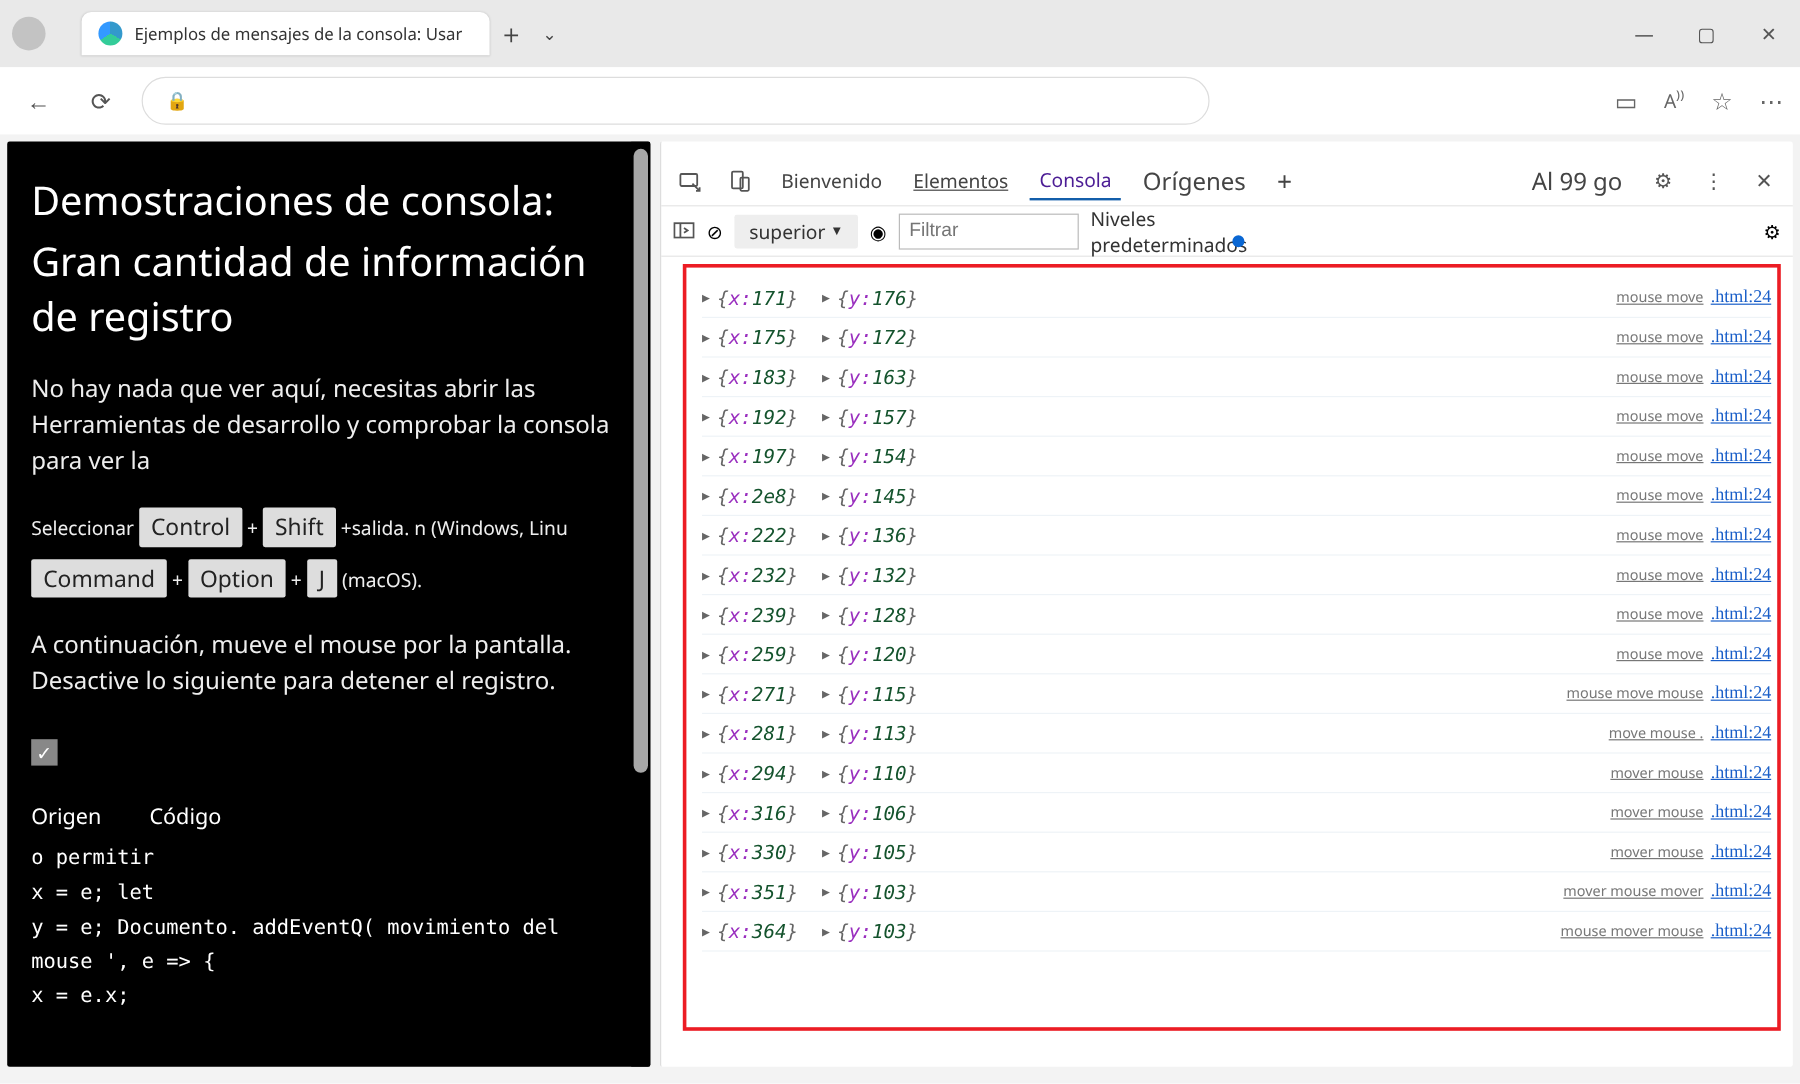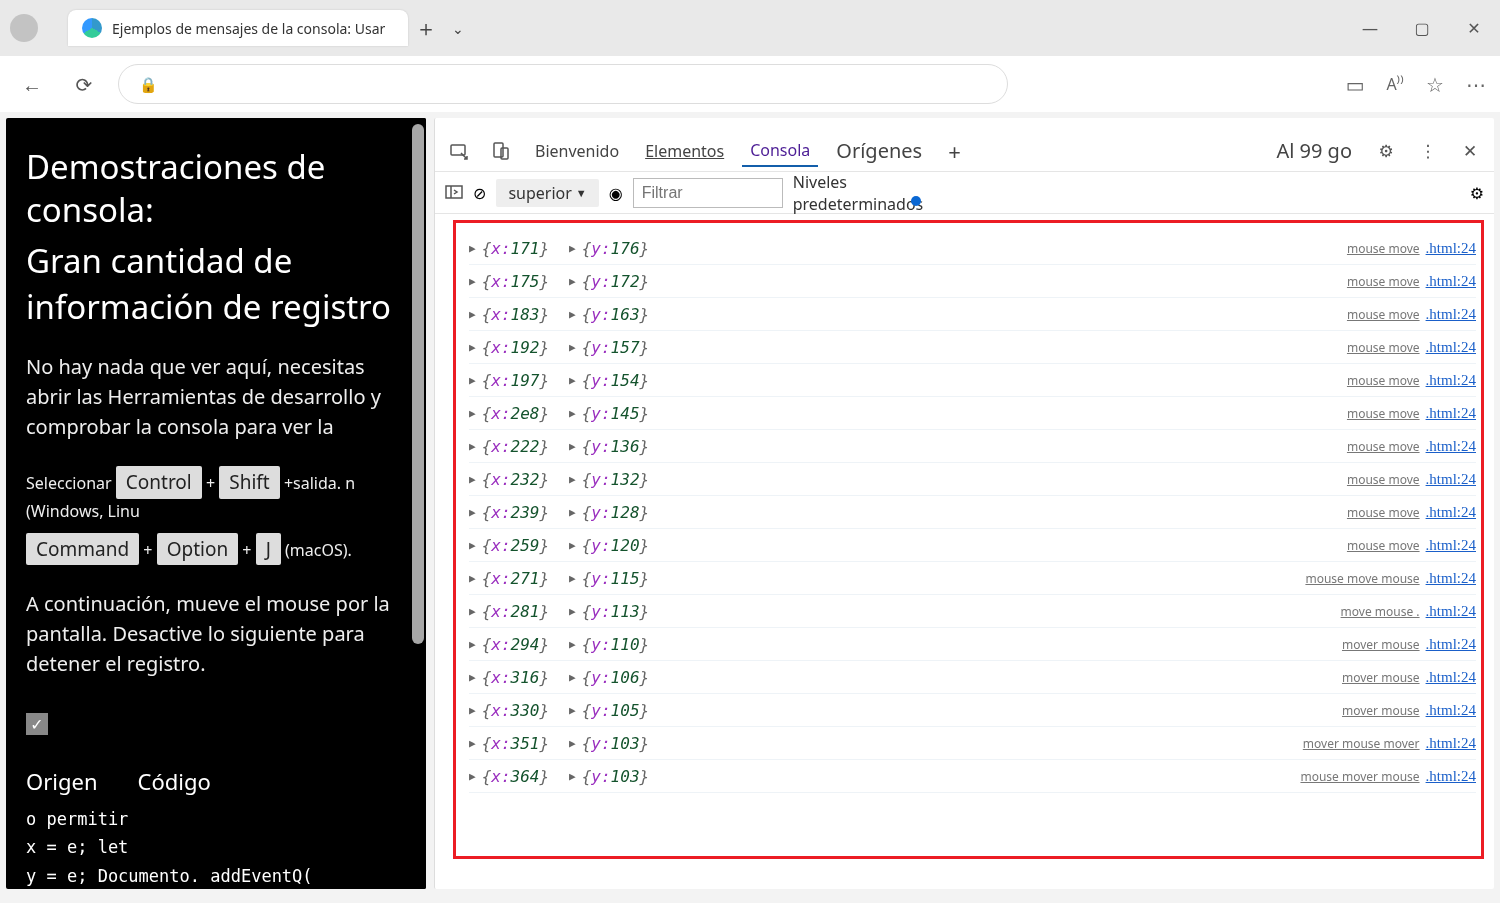--- a/index.html
+++ b/index.html
@@ -21,30 +21,30 @@
   .addr-row { height: 56px; display: flex; align-items: center; padding: 0 14px; gap: 16px; background: #fff; }
   .nav-btn { width: 36px; height: 36px; display: flex; align-items: center; justify-content: center; font-size: 20px; color: #555; border-radius: 4px; }
   .addr-bar { flex: 0 0 auto; display: flex; align-items: center; gap: 16px; background: #fff; border: 1px solid #ddd; border-radius: 24px; height: 40px; padding: 0 20px; width: 890px; }
   .addr-bar .lock { font-size: 15px; color: #777; }
   .addr-bar .url { font-size: 19px; color: #888; }
   .right-icons { margin-left: auto; display: flex; gap: 22px; align-items: center; }
   .right-icons span { font-size: 20px; color: #666; }
 
   
   .split { display: flex; height: calc(903px - 112px - 20px); margin: 6px; gap: 8px; }
-  .page-pane { width: 420px; background: #000; color: #fff; overflow: hidden; border-radius: 2px; position: relative; }
+  .page-pane { width: 536px; background: #000; color: #fff; overflow: hidden; border-radius: 2px; position: relative; }
   .page-pane .scroll { padding: 18px 20px 40px 20px; height: 100%; overflow: hidden; }
   .page-pane h1 { font-size: 33px; font-weight: 400; margin: 10px 0 6px 0; line-height: 1.3; }
   .page-pane h2 { font-size: 33px; font-weight: 400; margin: 0 0 22px 0; line-height: 1.4; }
   .page-pane p { font-size: 20px; line-height: 1.5; margin: 10px 0 24px 0; color: #eee; }
   .kbd { display: inline-block; background: #ddd; color: #222; padding: 2px 10px; border-radius: 2px; font-size: 19px; }
   .page-pane .select-line { font-size: 16px; }
   .checkbox { width: 22px; height: 22px; background: #888; display: inline-flex; align-items: center; justify-content: center; color: #fff; font-size: 16px; margin-top: 10px; }
   .code-area { margin-top: 28px; font-family: ui-monospace, Menlo, Consolas, monospace; font-size: 17px; line-height: 1.7; }
-  .code-area .hdr { display: flex; gap: 40px; font-family: system-ui; font-size: 22px; margin-bottom: 4px; }
+  .code-area .hdr { display: flex; gap: 40px; font-family: system-ui; font-size: 18px; margin-bottom: 4px; }
   .vscroll { position: absolute; right: 0; top: 0; bottom: 0; width: 16px; background: #000; }
   .vscroll .thumb { position: absolute; left: 2px; right: 2px; top: 6px; height: 520px; background: #a7a7a7; border-radius: 6px; }
 
   
   .devtools { flex: 1; background: #fff; display: flex; flex-direction: column; border-left: 1px solid #ddd; border-radius: 2px; }
   .dt-tabs { height: 42px; display: flex; align-items: center; gap: 10px; padding: 0 8px; border-bottom: 1px solid #e5e5e5; margin-top: 12px; }
   .dt-tabs .iconbtn { width: 32px; height: 32px; display: flex; align-items: center; justify-content: center; color: #555; font-size: 17px; }
   .dt-tabs .lbl { font-size: 16px; color: #444; padding: 4px 8px; }
   .dt-tabs .lbl.active { color: #4c1d95; border-bottom: 2px solid #135eaa; }
   .dt-tabs .spacer { flex: 1; }

